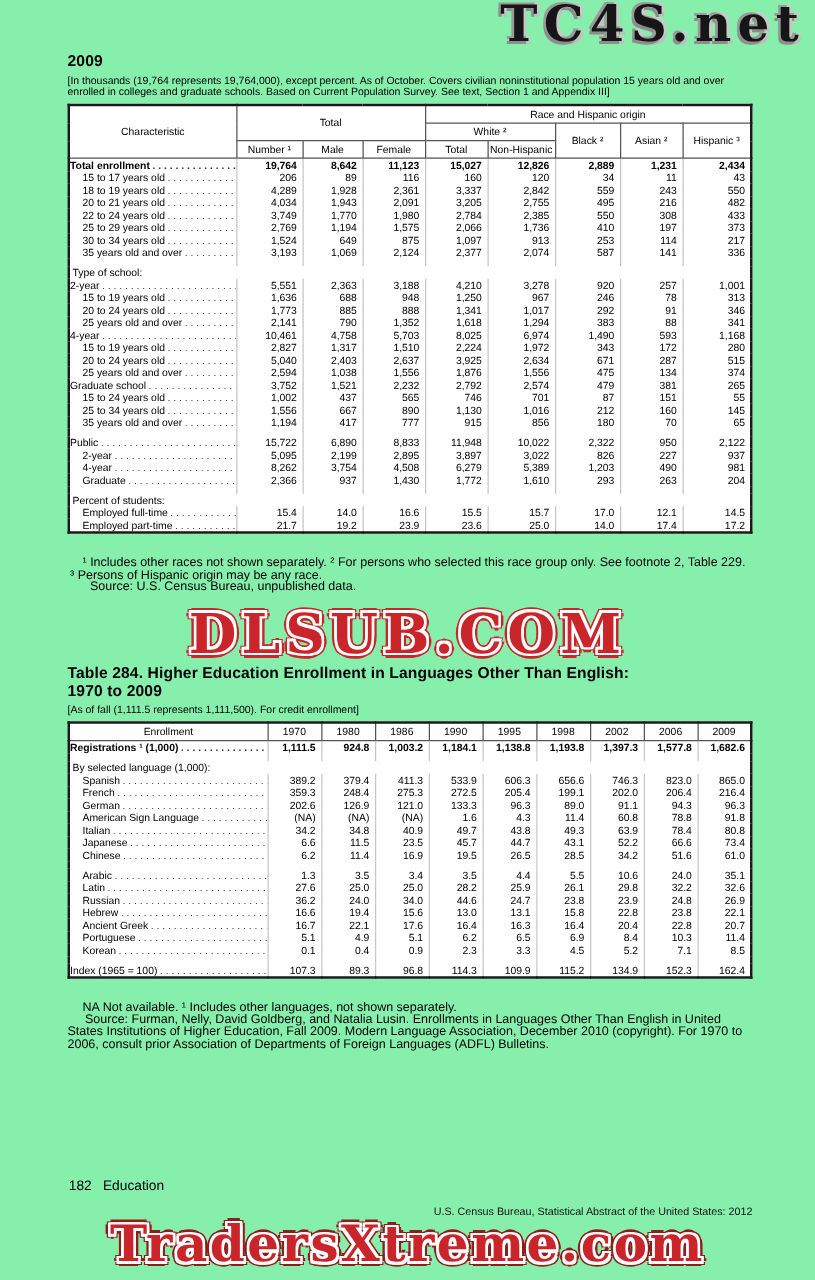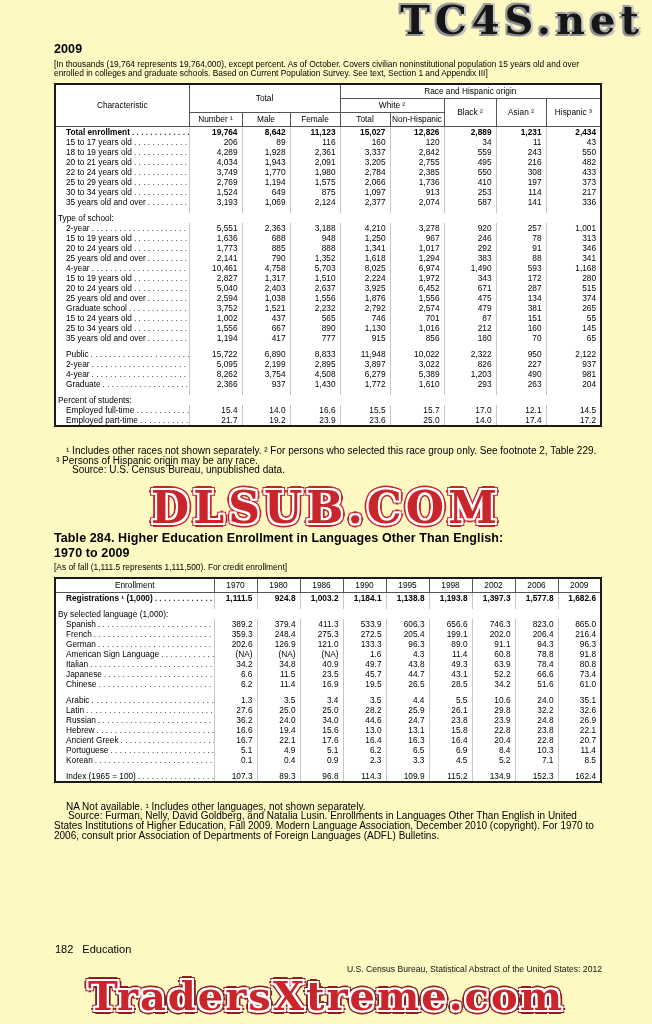--- a/index.html
+++ b/index.html
@@ -1,17 +1,17 @@
 <!DOCTYPE html>
 <html><head>
 <meta charset="utf-8">
 <style>
   *{margin:0;padding:0;box-sizing:border-box}
   html,body{background:#fff}
-  .page{position:relative;width:652px;height:1024px;background:#fef9c3;overflow:hidden;
+  .page{position:relative;width:652px;height:1024px;background:#86efac;overflow:hidden;
         font-family:"Liberation Sans",sans-serif;color:#000}
 
   
   .wm{position:absolute;white-space:nowrap;font-family:"DejaVu Serif",serif;font-weight:bold;z-index:6}
   #wm-top{top:-4px;right:8px;font-size:40px;letter-spacing:5px;color:#161616;
           text-shadow:-2px -2px 0 #9a9a9a,2px -2px 0 #c9c9c9,-2px 2px 0 #8d8d8d,2px 2px 0 #bfbfbf}
   #wm-mid{top:482px;left:50%;transform:translateX(-50%);font-size:44px;letter-spacing:4px;color:#c9252b;
           text-shadow:-2px -2px 0 #fff,2px -2px 0 #fff,-2px 2px 0 #fff,2px 2px 0 #fff,0 -2px 0 #fff,0 2px 0 #fff,-2px 0 0 #fff,2px 0 0 #fff,
                       -4px 0 0 #c9252b,4px 0 0 #c9252b,0 -4px 0 #c9252b,0 4px 0 #c9252b,-3px -3px 0 #c9252b,3px -3px 0 #c9252b,-3px 3px 0 #c9252b,3px 3px 0 #c9252b}
   #wm-bottom{top:972px;left:50%;transform:translateX(-50%);font-size:40px;letter-spacing:2px;color:#c9252b;
@@ -27,21 +27,21 @@
 
   table{border-collapse:collapse;table-layout:fixed;width:546px;border:2px solid #1a1a1a;margin-top:4px;background:#fff}
   th{border:1px solid #555;font-weight:normal;font-size:8.3px;line-height:9px;text-align:center;
      vertical-align:middle;padding:2px 1px;overflow:hidden}
   td{font-size:8.3px;height:10px;line-height:10px;padding:0;vertical-align:middle;border-left:1px solid #c6c6c6;overflow:hidden}
   td.lab{border-left:none}
   td.num{text-align:right;padding-right:4px;white-space:nowrap}
   .lw{display:flex;white-space:nowrap;overflow:hidden}
   .lt{flex:0 0 auto}
   .leader{flex:1 1 auto;overflow:hidden;color:#333;margin-left:2px}
-  .ind0 .lw{padding-left:10px}
+  .ind0 .lw{padding-left:0}
   .ind1 .lw{padding-left:10px}
   td.secrow{padding-left:2px;white-space:nowrap}
   tr.spacer td{height:6px;line-height:6px}
   tr.bold td{font-weight:bold}
 
   .fns{margin-top:19px;font-size:10px;line-height:9.6px}
   .fn-ind1{padding-left:12px}
   .fn-ind0{padding-left:2px}
   .fn-src{padding-left:18px}
   .fn-para{text-indent:14px;width:546px}
@@ -338,21 +338,21 @@
             <td class="lab ind1">
               <div class="lw">
                 <span class="lt">20 to 24 years old</span>
                 <span class="leader">. . . . . . . . . . . . . . . . . . . . . . . . . . . . . . . . . . . . . . . . . . . . . . . . . . . . . . . . . . . . . . . . . . . . . . . . . . . . . . . . . . . . . . . . . . </span>
               </div>
             </td>
             <td class="num">5,040</td>
             <td class="num">2,403</td>
             <td class="num">2,637</td>
             <td class="num">3,925</td>
-            <td class="num">6,452</td>
+            <td class="num">2,634</td>
             <td class="num">671</td>
             <td class="num">287</td>
             <td class="num">515</td>
           </tr>
           <tr>
             <td class="lab ind1">
               <div class="lw">
                 <span class="lt">25 years old and over</span>
                 <span class="leader">. . . . . . . . . . . . . . . . . . . . . . . . . . . . . . . . . . . . . . . . . . . . . . . . . . . . . . . . . . . . . . . . . . . . . . . . . . . . . . . . . . . . . . . . . . </span>
               </div>

